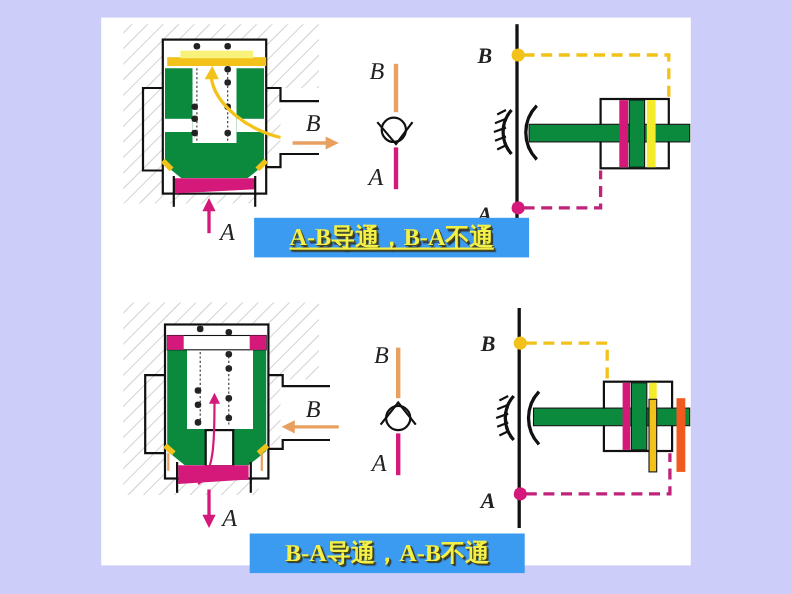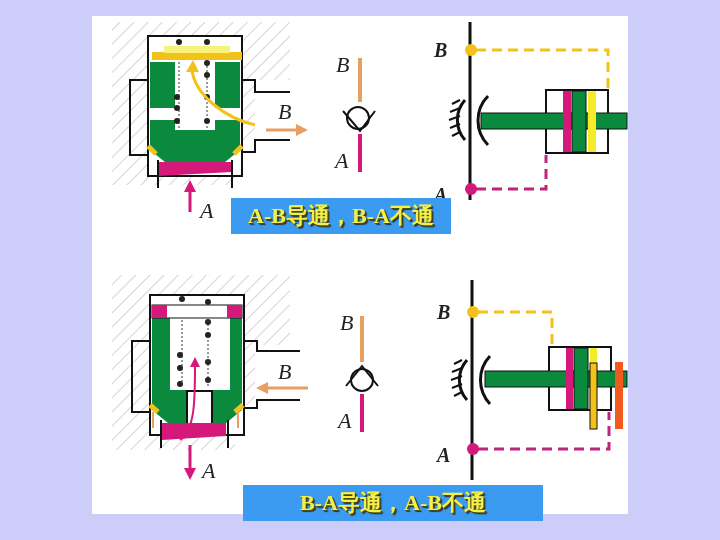--- a/index.html
+++ b/index.html
@@ -180,14 +180,14 @@
     <rect x="615" y="362" width="8" height="67" fill="#f05a1e"></rect>
     <path d="M478,312 L552,312 L552,345" fill="none" stroke="#f2c21a" stroke-width="3" stroke-dasharray="10,6"></path>
     <circle cx="473" cy="312" r="6" fill="#f2c21a"></circle>
     <path d="M478,449 L609,449 L609,412" fill="none" stroke="#c0237a" stroke-width="3" stroke-dasharray="10,6"></path>
     <circle cx="473" cy="449" r="6" fill="#d4197a"></circle>
   </g>
   <text class="lb" x="437" y="319">B</text>
   <text class="lb" x="437" y="462">A</text>
 </svg>
 
-<div class="label-box" style="left:231px; top:198px; width:220px;">A-B导通，B-A不通</div>
-<div class="label-box" style="left:243px; top:485px; width:300px;">B-A导通，A-B不通</div>
+<div class="label-box" style="left:231px; top:198px; width:250px;text-decoration:underline;">A-B导通，B-A不通</div>
+<div class="label-box" style="left:227px; top:485px; width:250px;">B-A导通，A-B不通</div>
 
 </body></html>

